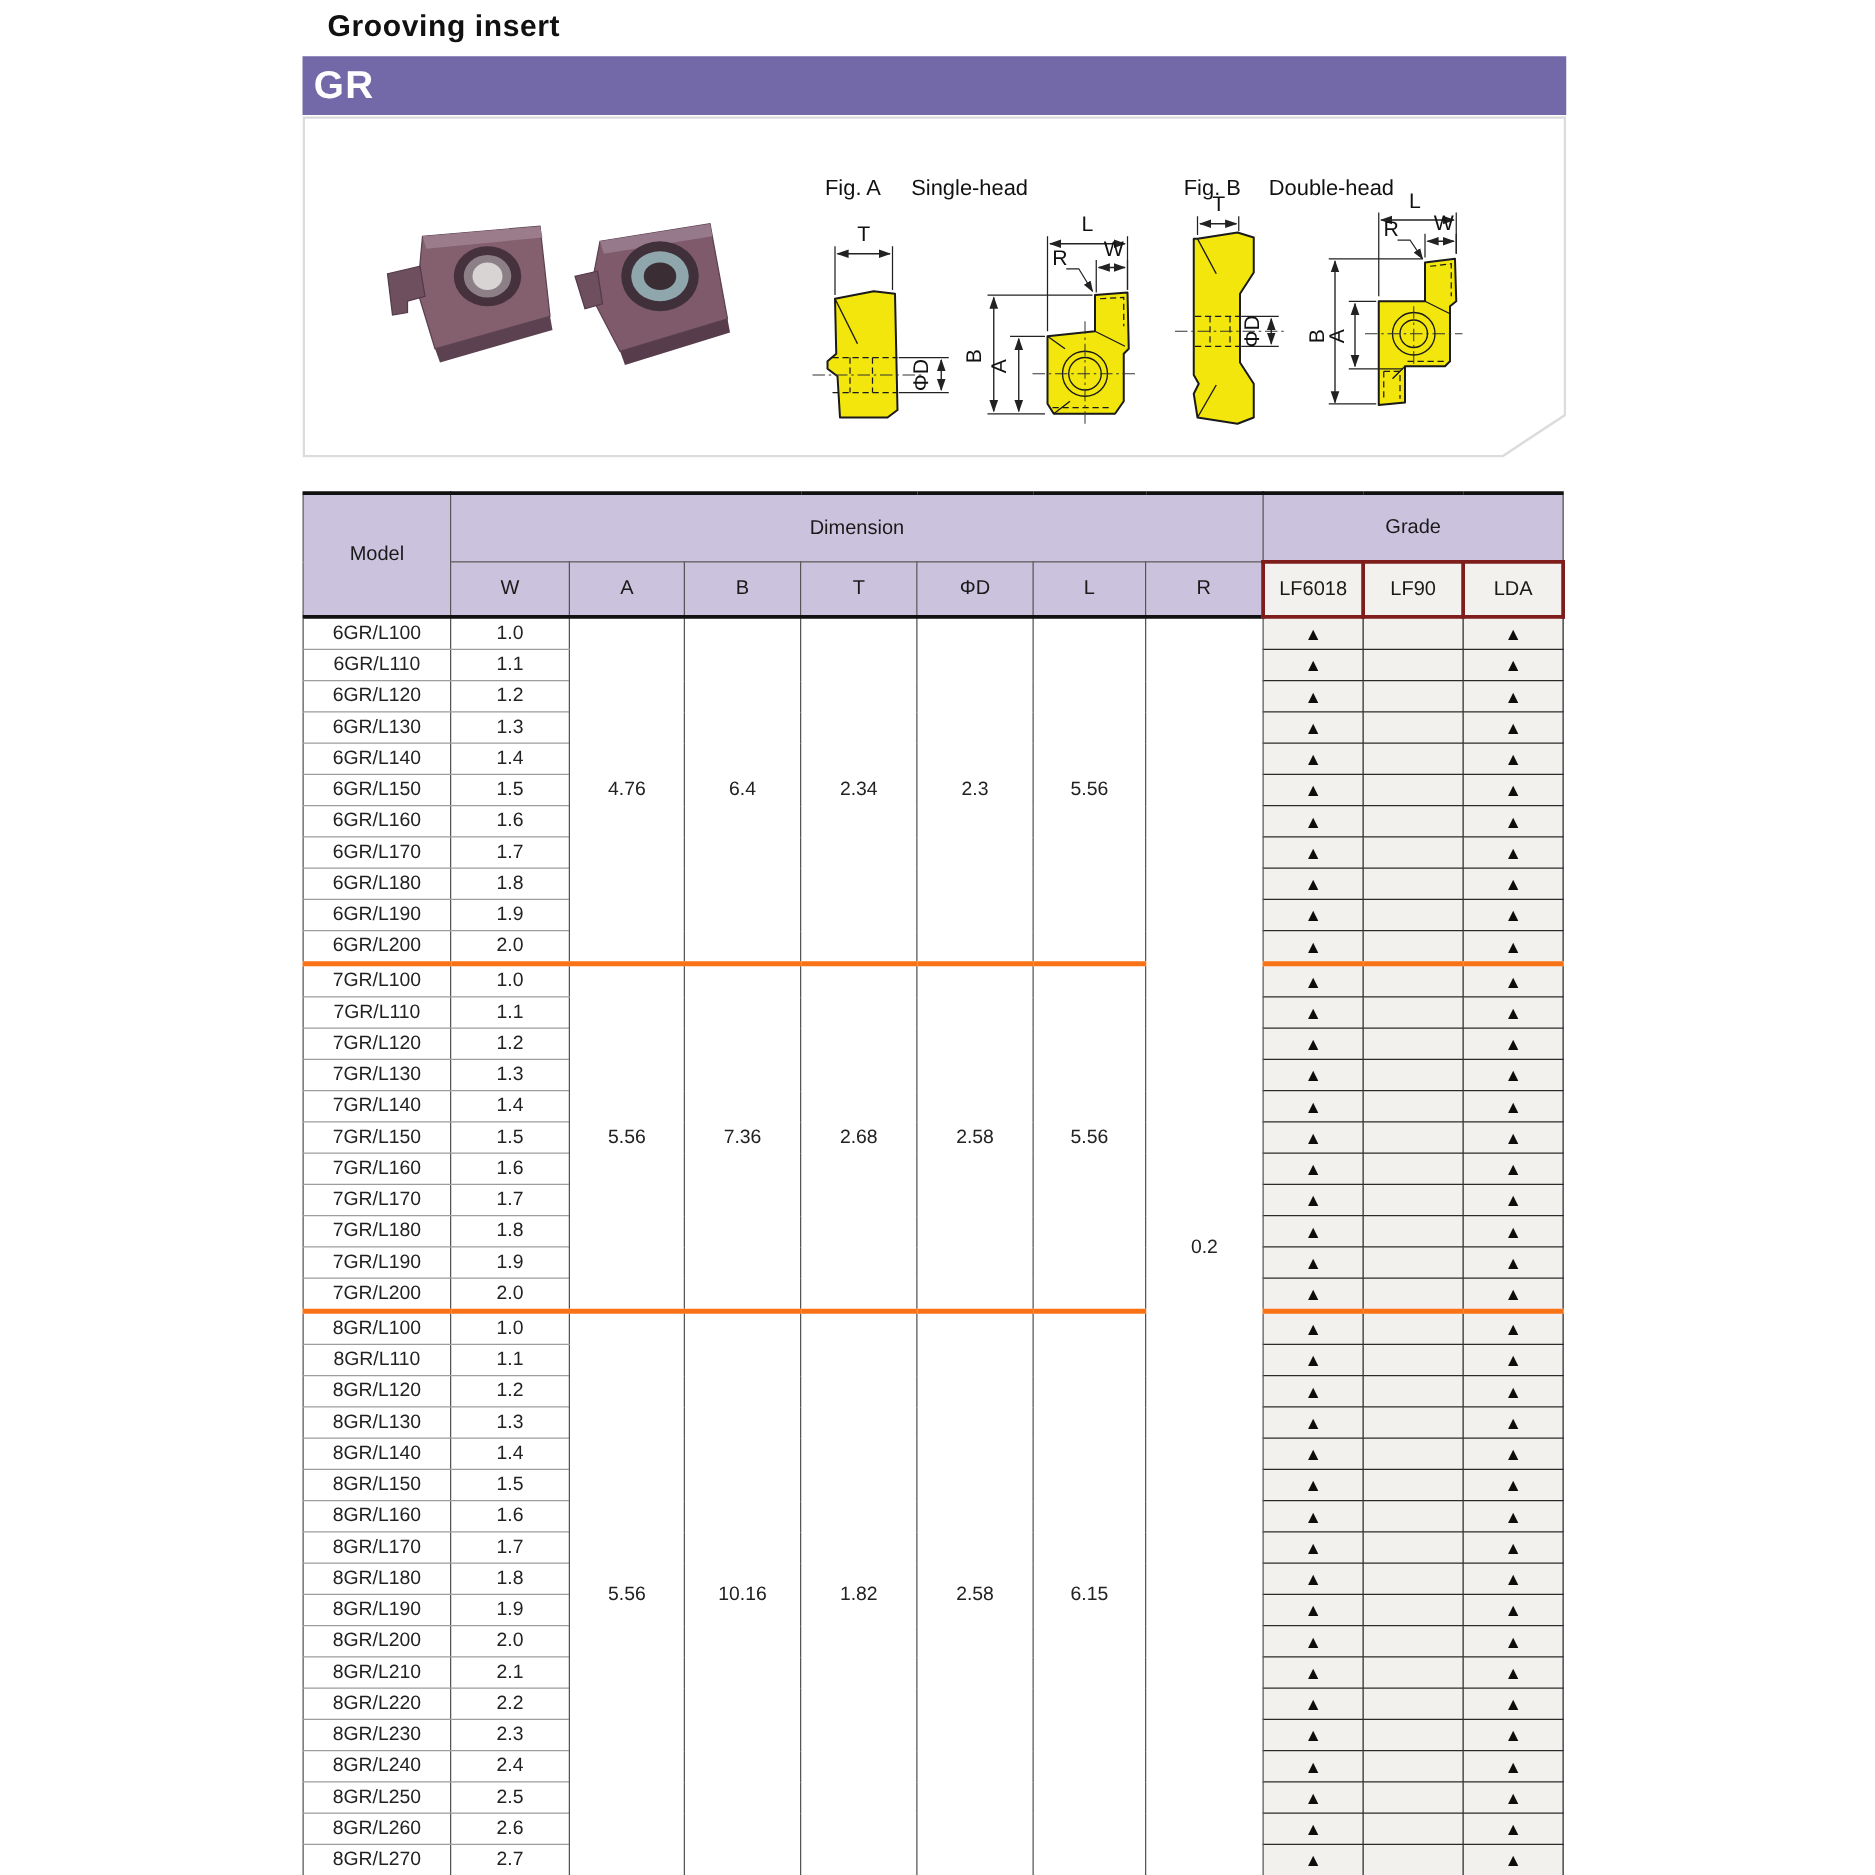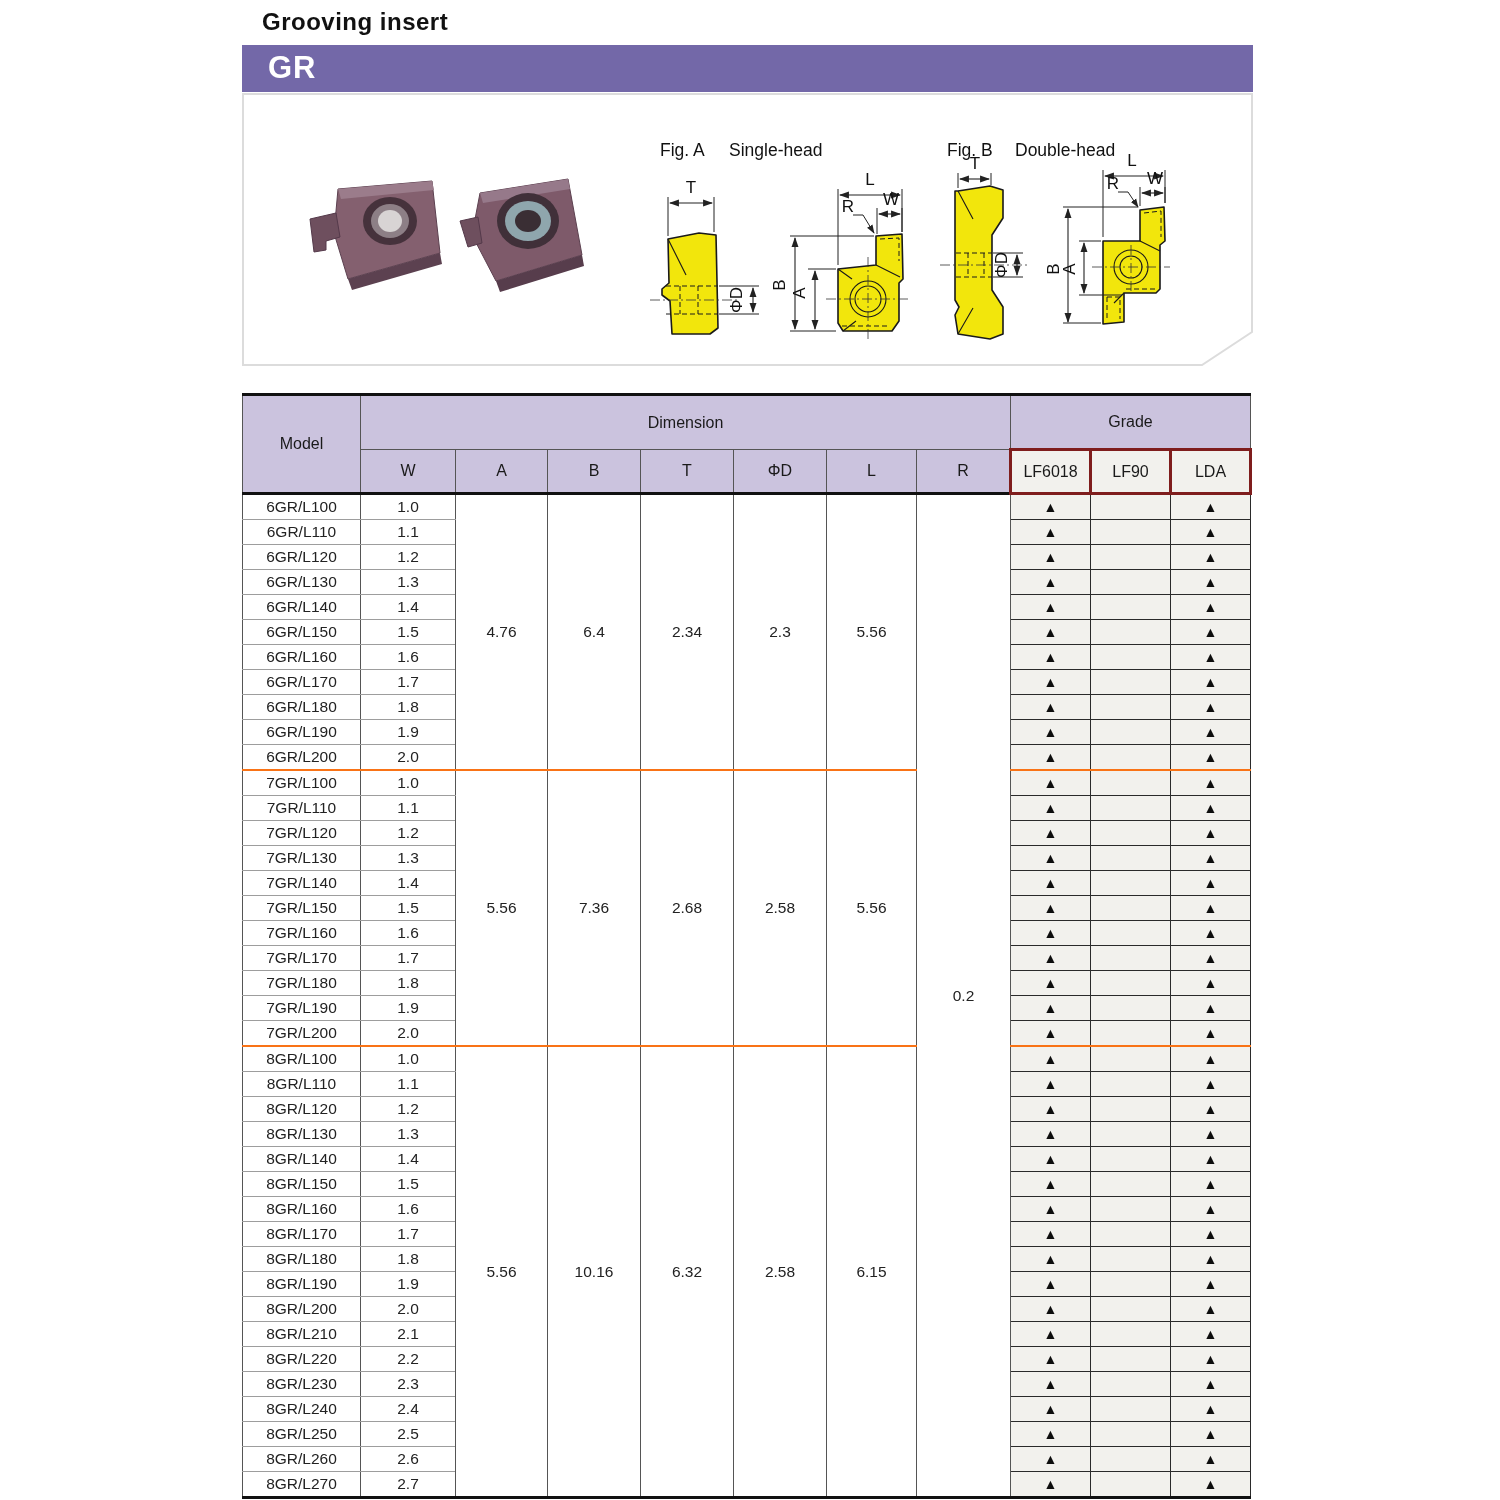--- a/index.html
+++ b/index.html
@@ -7,21 +7,21 @@
     width:1500px; height:1500px; position:relative; background:#ffffff;
     font-family:"Liberation Sans", sans-serif; overflow:hidden; color:#111;
   }
   #page-title {
     position:absolute; left:262px; top:8px;
     font-size:24px; font-weight:bold; color:#111; letter-spacing:0.5px;
   }
   #series-bar {
     position:absolute; left:242px; top:45px; width:1011px; height:47px;
     background:var(--series-bar-bg,#7368A8); color:#fff;
-    font-size:31px; font-weight:bold; line-height:46px; padding-left:26px;
+    font-size:31px; font-weight:bold; line-height:46px; padding-left:9px;
     box-sizing:border-box; letter-spacing:1px;
   }
   #figure-panel { position:absolute; left:242px; top:93px; width:1011px; height:273px; }
 
   
   #table-wrap { position:absolute; left:242px; top:393px; width:1008px; }
   table.insert-table {
     border-collapse:collapse; table-layout:fixed; width:1008px;
     border-left:1px solid #555; border-right:1px solid #555;
     border-top:3px solid #111; border-bottom:3px solid #111;
@@ -38,21 +38,21 @@
   tbody td {
     text-align:center; vertical-align:middle; height:24px; padding:0;
     border-left:1px solid #555; border-right:1px solid #555;
     border-top:1px solid #9d9d9d; border-bottom:1px solid #9d9d9d;
     background:#fff;
   }
   tbody td.grade-cell {
     background:var(--grade-cell-bg,#F2F1ED);
     border:1px solid #2a2a2a; font-size:14px; color:#0d0d0d; line-height:1;
   }
-  tbody tr.section-start td { border-top:2px solid #f97316; }
+  tbody tr.section-start td { border-top:4px solid #f97316; }
 
   
   .part  { fill:var(--diagram-yellow,#F2E60C); stroke:#1a1a1a; stroke-width:1.6; stroke-linejoin:round; }
   .thin  { stroke:#1a1a1a; stroke-width:1.1; fill:none; }
   .dash  { stroke:#1a1a1a; stroke-width:1; fill:none; stroke-dasharray:5 3; }
   .cline { stroke:#333; stroke-width:0.8; fill:none; stroke-dasharray:10 3 2 3; }
   .dim   { stroke:#222; stroke-width:1; fill:none; }
   .arr2  { stroke:#222; stroke-width:1.1; }
   .dimtext  { font-size:17px; fill:#111; text-anchor:middle; }
   .figlabel { font-size:17.5px; fill:#111; }
@@ -372,21 +372,21 @@
           <td class="w-cell">2.0</td>
           <td class="grade-cell">▲</td>
           <td class="grade-cell"></td>
           <td class="grade-cell">▲</td>
         </tr>
         <tr class="section-start">
           <td class="model-cell">8GR/L100</td>
           <td class="w-cell">1.0</td>
           <td class="dim-cell" rowspan="18">5.56</td>
           <td class="dim-cell" rowspan="18">10.16</td>
-          <td class="dim-cell" rowspan="18">6.32</td>
+          <td class="dim-cell" rowspan="18">1.82</td>
           <td class="dim-cell" rowspan="18">2.58</td>
           <td class="dim-cell" rowspan="18">6.15</td>
           <td class="grade-cell">▲</td>
           <td class="grade-cell"></td>
           <td class="grade-cell">▲</td>
         </tr>
         <tr>
           <td class="model-cell">8GR/L110</td>
           <td class="w-cell">1.1</td>
           <td class="grade-cell">▲</td>

